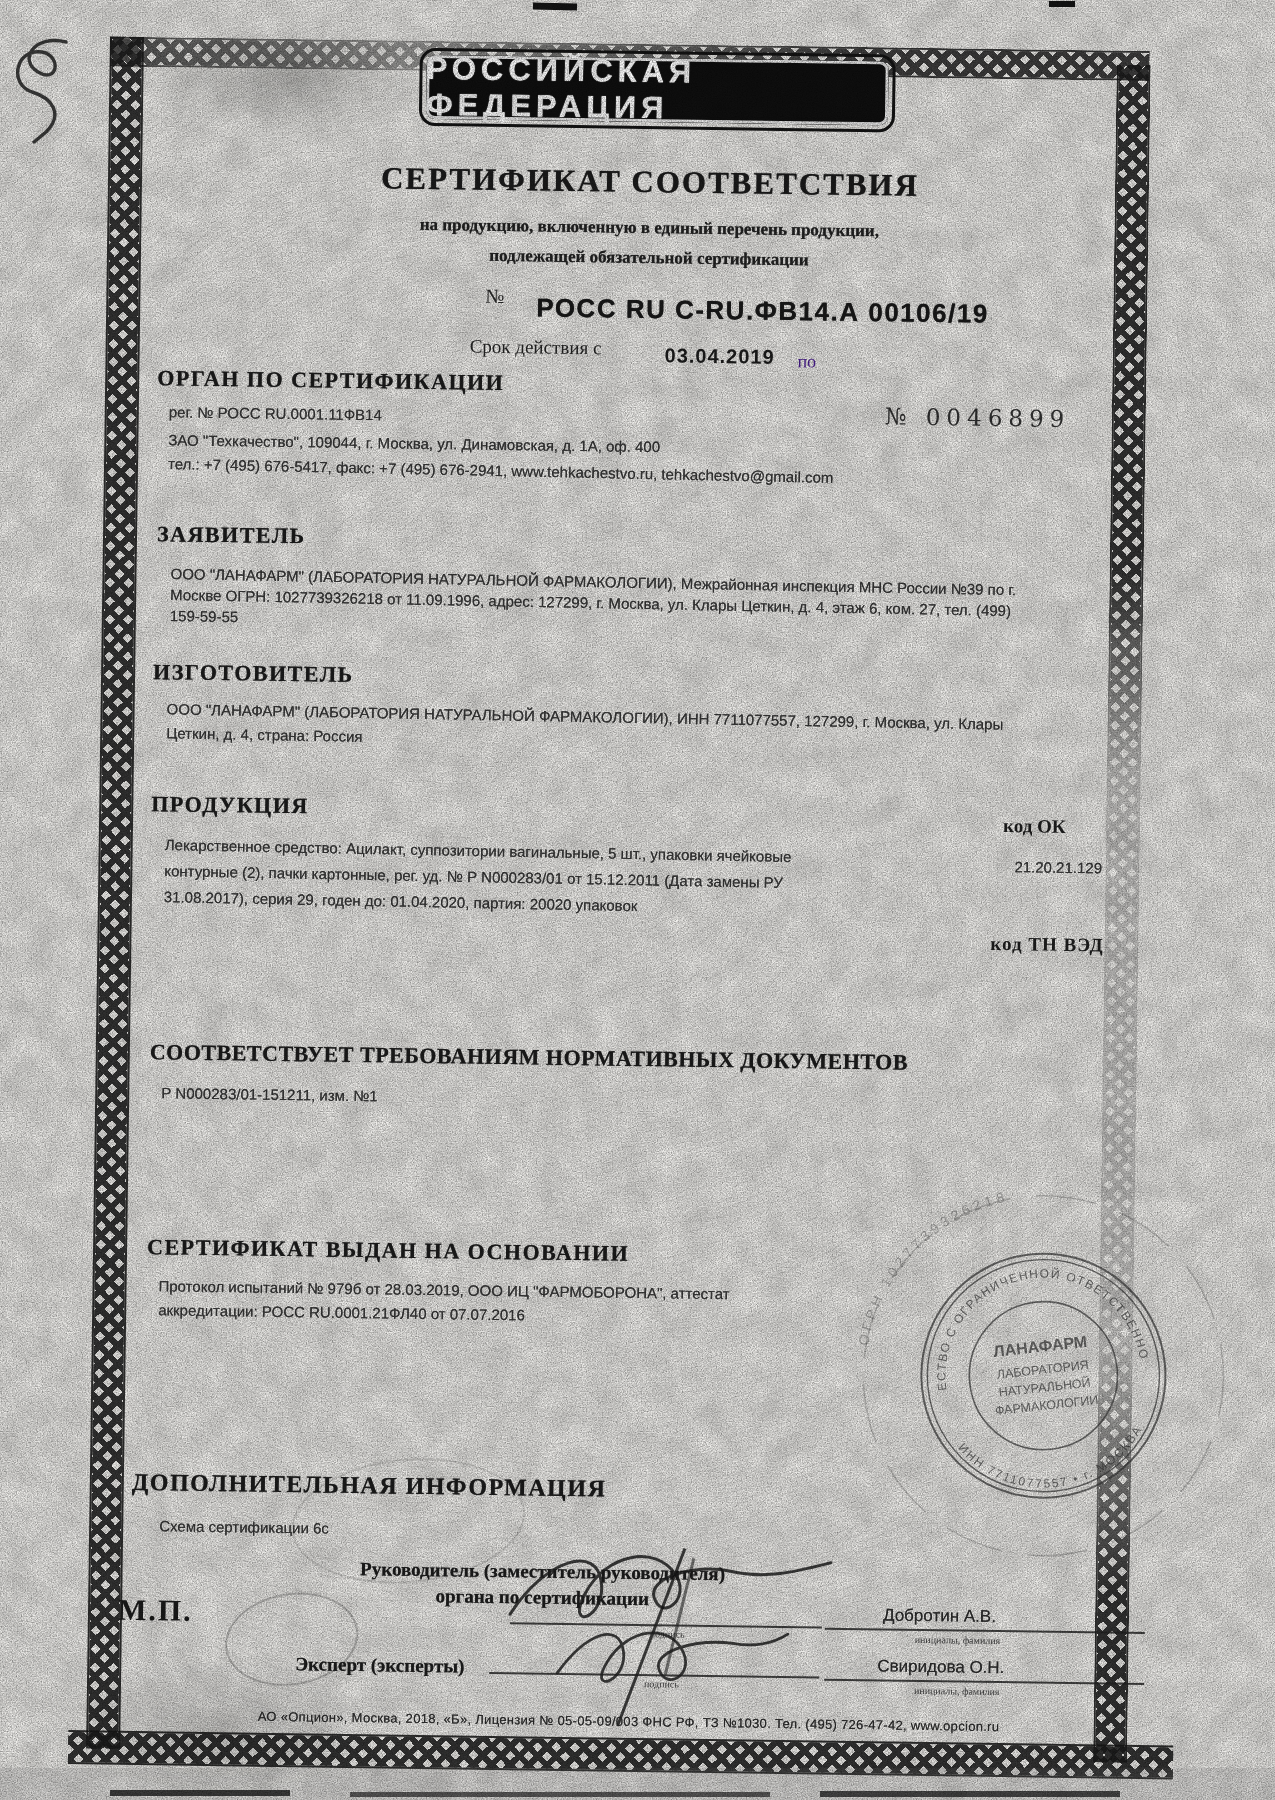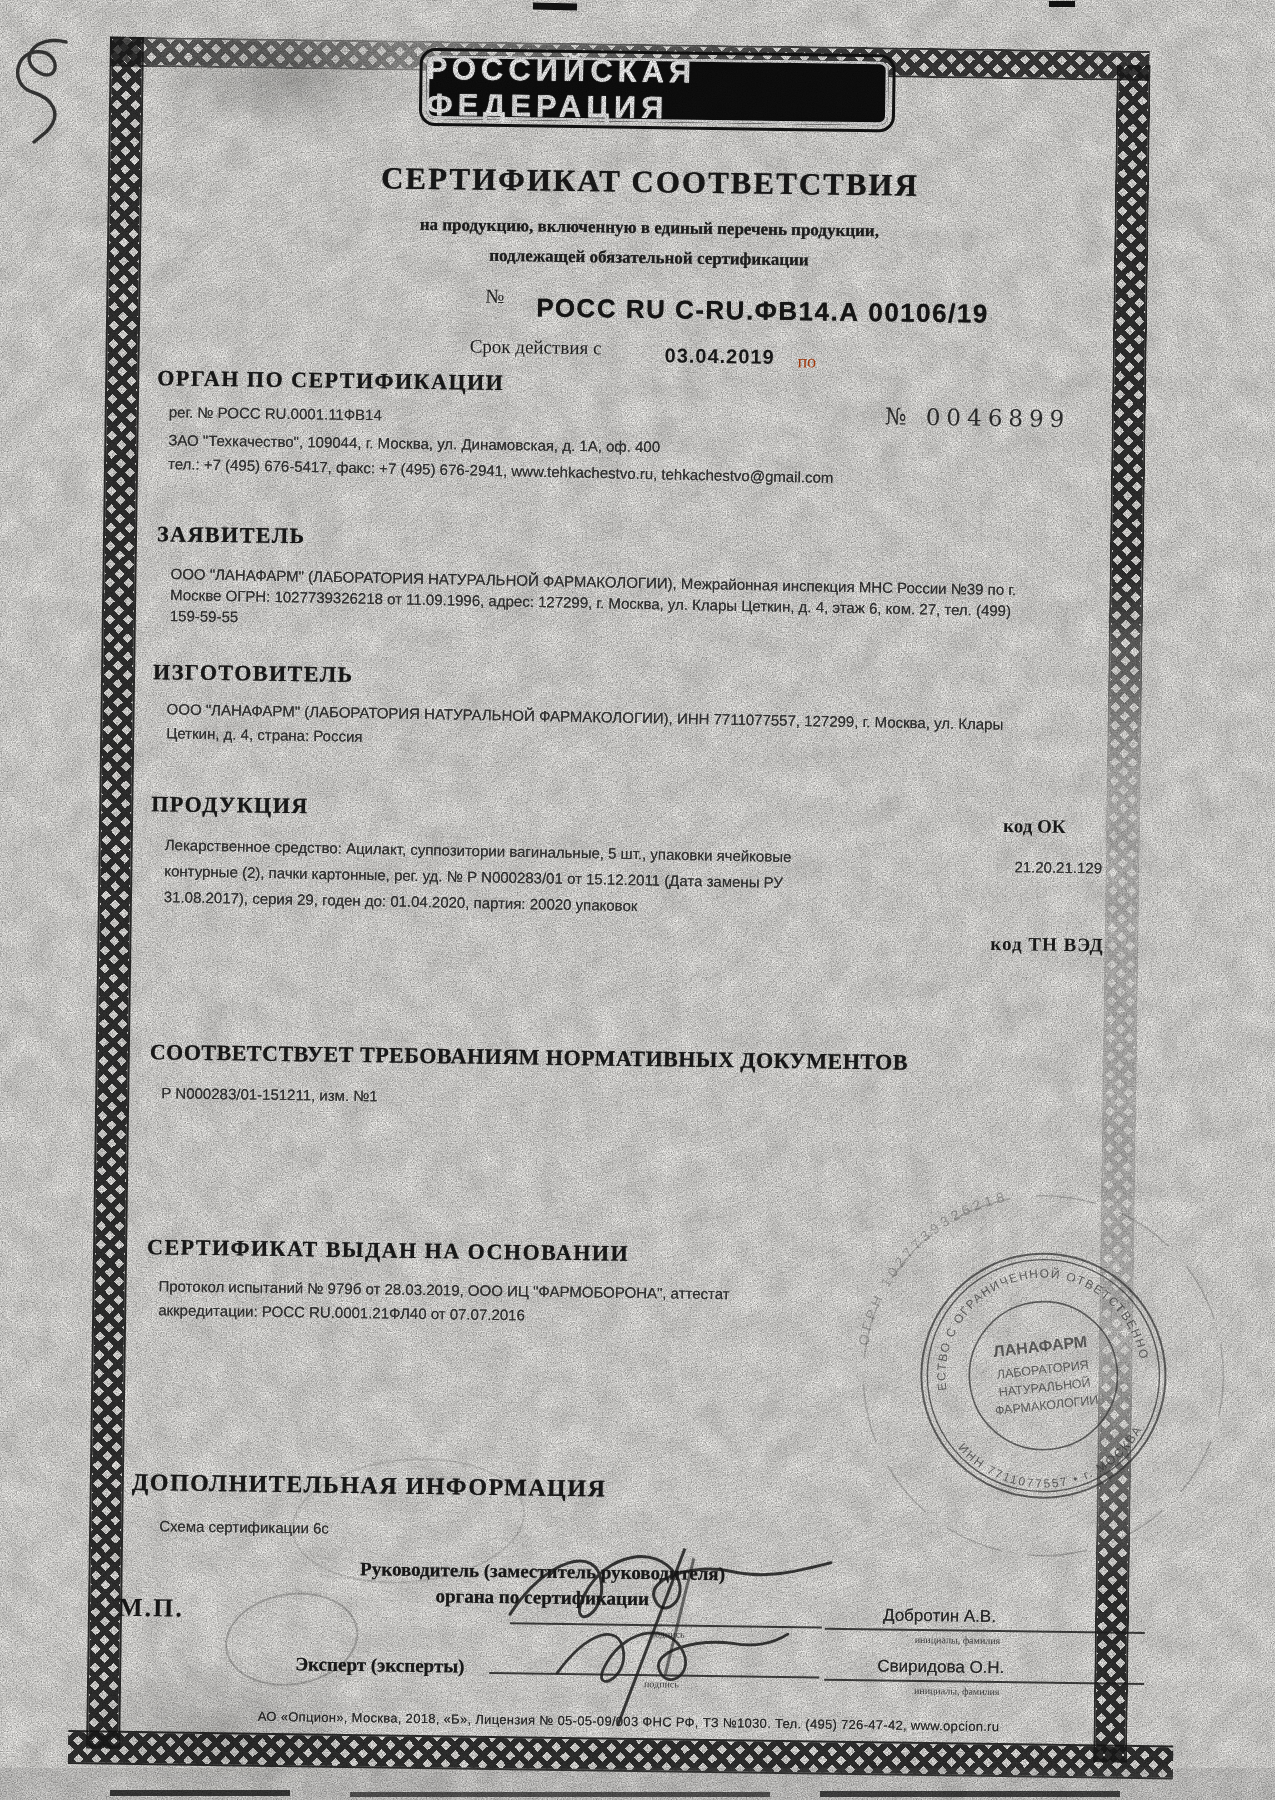--- a/index.html
+++ b/index.html
@@ -70,21 +70,21 @@
 
     <div class="t" style="left:140px;width:1000px;top:164px;text-align:center;font-weight:bold;font-size:31px;letter-spacing:2px;color:#1c1c1c;text-shadow:0 0 1px rgba(0,0,0,.8);">СЕРТИФИКАТ СООТВЕТСТВИЯ</div>
     <div class="t" style="left:190px;width:900px;top:213px;text-align:center;font-weight:bold;font-size:17px;line-height:30px;color:#242424;text-shadow:0 0 .7px rgba(0,0,0,.7);">на продукцию, включенную в единый перечень продукции,
 подлежащей обязательной сертификации</div>
 
     <div class="t" style="left:477px;top:287px;font-size:20px;color:#2c2c2c;">№</div>
     <div class="t sans" style="left:528px;top:294px;font-weight:bold;font-size:26px;letter-spacing:1.5px;color:#1a1a1a;text-shadow:0 0 .8px rgba(0,0,0,.8);">РОСС RU C-RU.ФВ14.А 00106/19</div>
 
     <div class="t" style="left:462px;top:338px;font-size:19px;color:#262626;">Срок действия с</div>
     <div class="t sans" style="left:657px;top:344px;font-weight:bold;font-size:20px;letter-spacing:1px;color:#1d1d1d;">03.04.2019</div>
-    <div class="t" style="left:790px;top:349px;font-size:18px;color:#c2410c;">по</div>
+    <div class="t" style="left:790px;top:349px;font-size:18px;color:#4c1d95;">по</div>
 
     <div class="t heading" style="left:150px;top:372px;">ОРГАН ПО СЕРТИФИКАЦИИ</div>
     <div class="t body-line" style="left:162px;top:408px;">рег. № РОСС RU.0001.11ФВ14</div>
     <div class="t" style="left:878px;top:400px;font-family:'DejaVu Serif',serif;font-size:23px;letter-spacing:6px;color:#333;">№ 0046899</div>
     <div class="t body-line" style="left:162px;top:436px;">ЗАО "Техкачество", 109044, г. Москва, ул. Динамовская, д. 1А, оф. 400</div>
     <div class="t body-line" style="left:162px;top:462px;transform:rotate(.4deg);">тел.: +7 (495) 676-5417, факс: +7 (495) 676-2941, www.tehkachestvo.ru, tehkachestvo@gmail.com</div>
 
     <div class="t heading" style="left:152px;top:528px;">ЗАЯВИТЕЛЬ</div>
     <div class="t body-line" style="left:166px;top:572px;width:930px;transform:rotate(.3deg);">ООО "ЛАНАФАРМ" (ЛАБОРАТОРИЯ НАТУРАЛЬНОЙ ФАРМАКОЛОГИИ), Межрайонная инспекция МНС России №39 по г.
 Москве ОГРН: 1027739326218 от 11.09.1996, адрес: 127299, г. Москва, ул. Клары Цеткин, д. 4, этаж 6, ком. 27, тел. (499)
@@ -133,21 +133,21 @@
       <text x="240" y="256" text-anchor="middle" font-family="Liberation Sans, sans-serif" font-size="12.5" fill="#383838">НАТУРАЛЬНОЙ</text>
       <text x="240" y="274" text-anchor="middle" font-family="Liberation Sans, sans-serif" font-size="12.5" fill="#383838">ФАРМАКОЛОГИИ</text>
     </svg>
 
     <div class="t heading" style="left:140px;top:1476px;font-size:24px;">ДОПОЛНИТЕЛЬНАЯ ИНФОРМАЦИЯ</div>
     <div class="t body-line" style="left:168px;top:1522px;">Схема сертификации 6с</div>
     <div class="oval" style="left:300px;top:1462px;width:230px;height:120px;border:2px solid rgba(40,40,40,.14);transform:rotate(-6deg);"></div>
 
     <div class="t" style="left:322px;top:1560px;width:460px;text-align:center;font-weight:bold;font-size:19px;line-height:26px;color:#1e1e1e;text-shadow:0 0 .7px rgba(0,0,0,.7);">Руководитель (заместитель руководителя)
 органа по сертификации</div>
-    <div class="t" style="left:128px;top:1600px;font-weight:bold;font-size:26px;letter-spacing:2px;color:#1c1c1c;">М.П.</div>
+    <div class="t" style="left:128px;top:1600px;font-weight:bold;font-size:30px;letter-spacing:2px;color:#1c1c1c;">М.П.</div>
     <div class="oval" style="left:235px;top:1598px;width:130px;height:88px;border:2px solid rgba(40,40,40,.26);transform:rotate(-10deg);"></div>
 
     <svg style="position:absolute;left:515px;top:1538px;" width="330" height="100" viewBox="0 0 330 100">
       <path d="M5,78 C40,22 92,6 96,46 C100,82 60,94 80,56 C100,16 150,6 170,36 C185,58 160,82 150,62 C138,40 190,24 225,32 C262,40 295,30 325,22" fill="none" stroke="#1f1f1f" stroke-width="3" opacity=".85" stroke-linecap="round"></path>
     </svg>
     <div class="artifact" style="left:660px;top:1542px;width:3px;height:190px;transform:rotate(20deg);opacity:.8;"></div>
     <div class="artifact" style="left:688px;top:1556px;width:3px;height:120px;transform:rotate(13deg);opacity:.55;"></div>
 
     <div class="sigline" style="left:520px;top:1624px;width:312px;"></div>
     <div class="caption" style="left:660px;top:1628px;">подпись</div>

